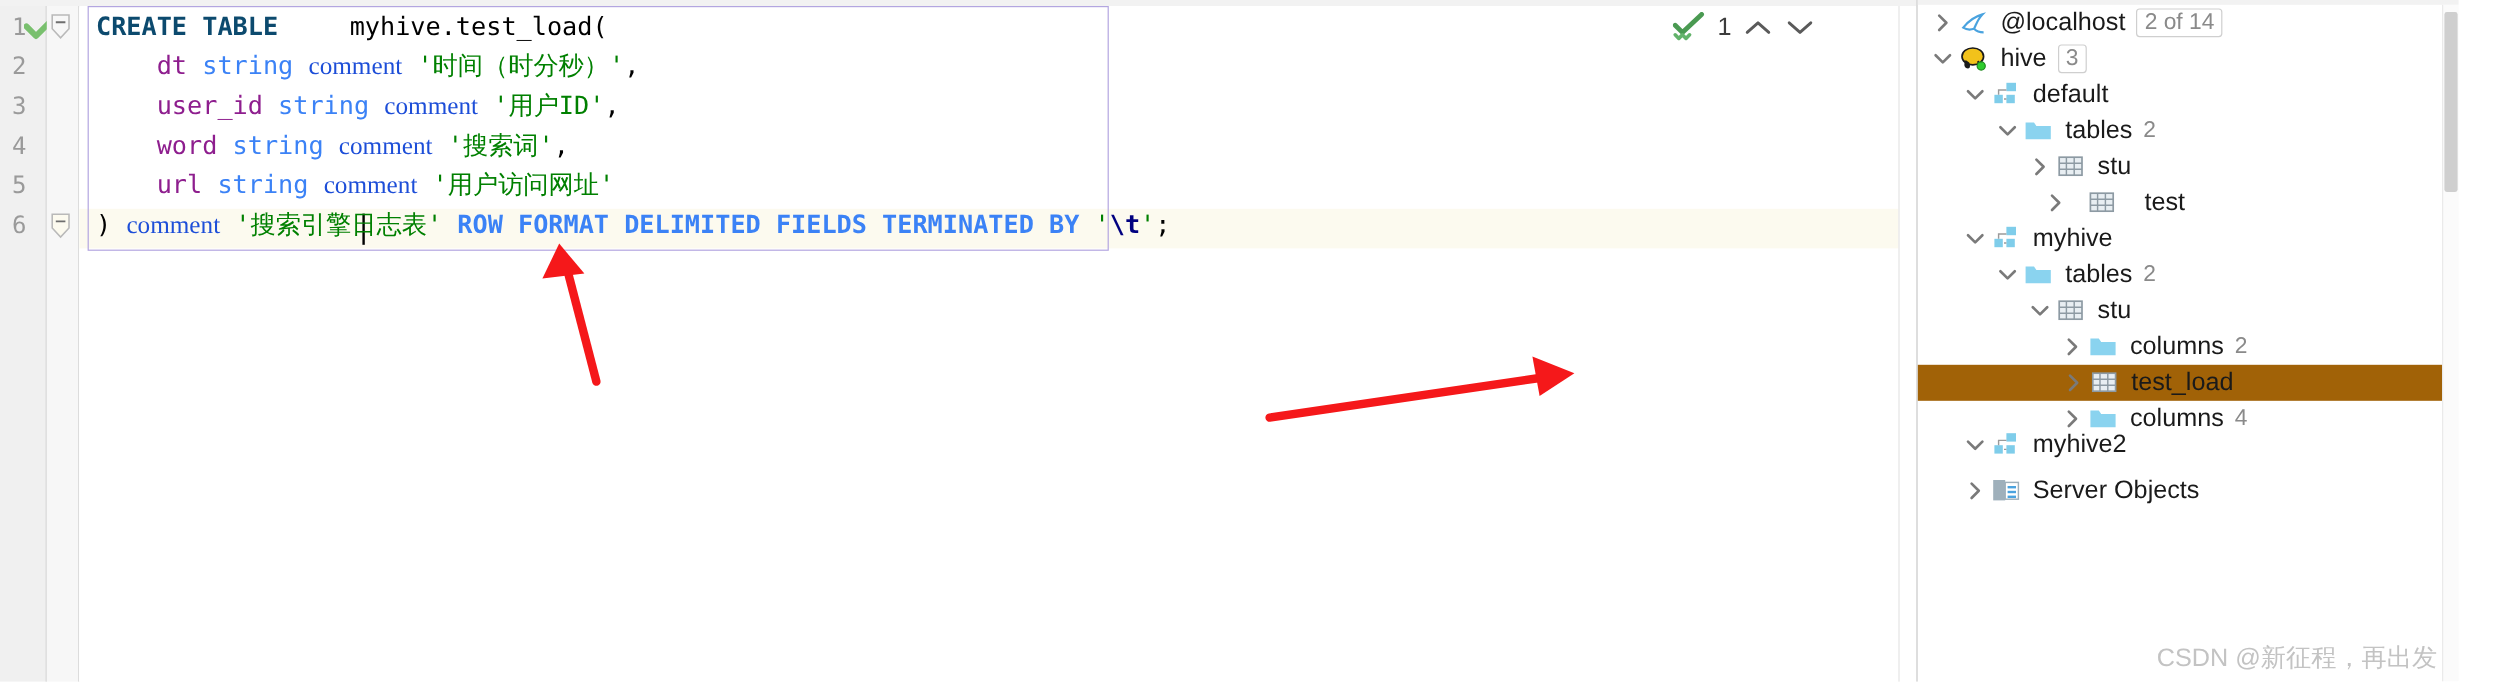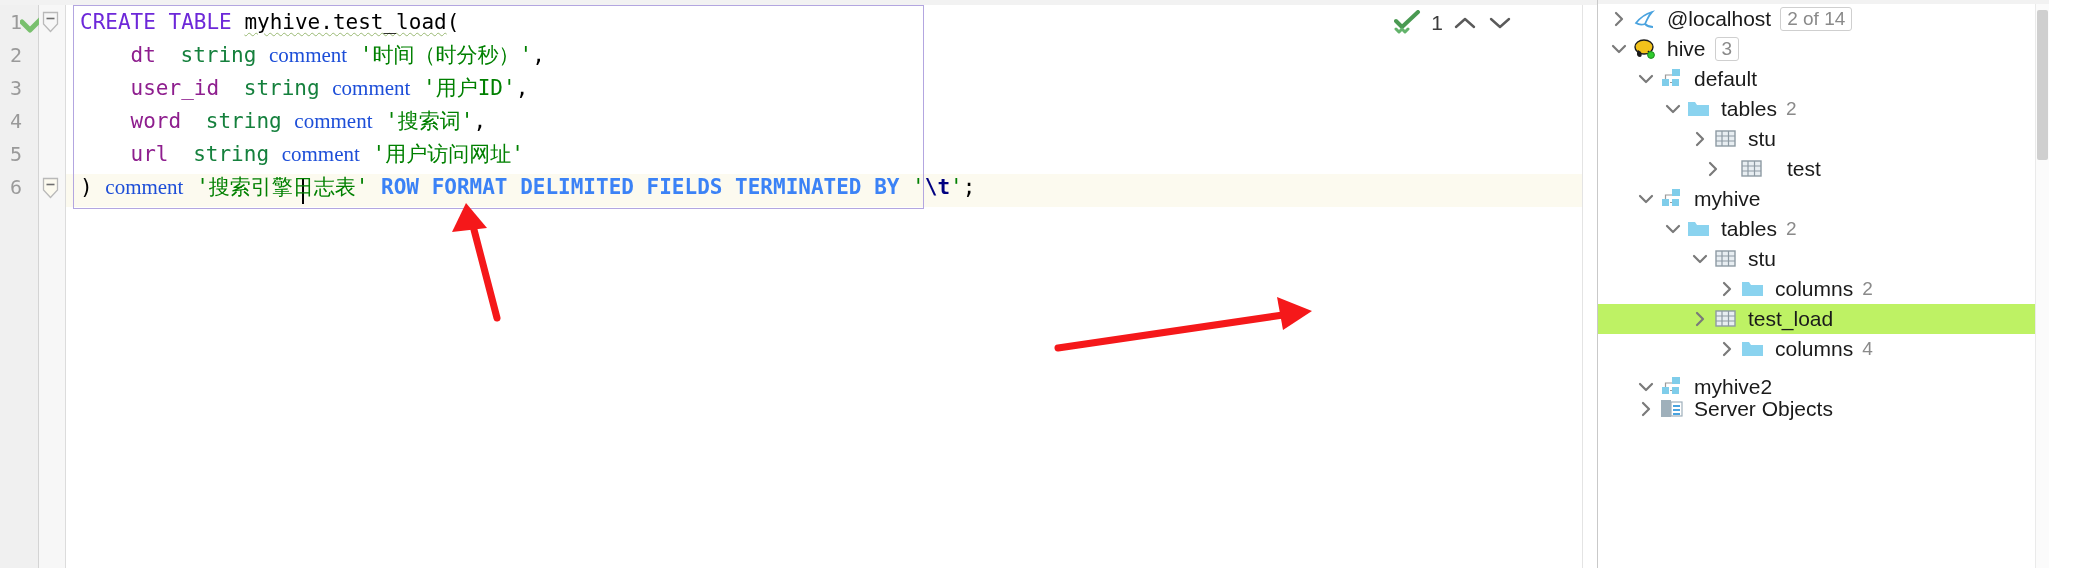--- a/index.html
+++ b/index.html
@@ -120,36 +120,36 @@
   .code-line {
     position: absolute;
     left: 14px;
     height: 33px;
     line-height: 33px;
     white-space: pre;
     font-family: "DejaVu Sans Mono", monospace;
     font-size: 21px;
     letter-spacing: 0px;
   }
-  .kw     { color: #6d28d9; font-weight: normal; }
+  .kw     { color: #0c4a6e; font-weight: bold; }
   .kwb    { color: #3b82f6; font-weight: bold; }
   .ident  { color: #000000; }
   .col    { color: #8e1e8e; }
-  .type   { color: #15803d; margin-left: 12px; }
+  .type   { color: #3b82f6; }
   .cmtkw  { color: #1d4ed8; font-family: Liberation Serif, serif; }
   .str    { color: #008000; }
   .punct  { color: #000000; }
   .esc    { color: #000080; font-weight: bold; }
 
   .wavy {
-    text-decoration: underline;
     text-decoration-style: wavy;
     text-decoration-color: #9ab973;
     text-decoration-thickness: 1px;
     text-underline-offset: 3px;
+    margin-left: 47px;
   }
 
   
   #caret {
     position: absolute;
     top: 173px;
     left: 236px;
     width: 2px;
     height: 26px;
     background: #000;
@@ -212,21 +212,22 @@
     right: 14px;
     height: 30px;
     display: flex;
     align-items: center;
     font-family: "Liberation Sans", sans-serif;
     font-size: 21px;
     color: #1a1a1a;
     white-space: nowrap;
   }
   .tree-row.selected {
-    background: #bef264;
+    background: #a16207;
+    padding-left: 28px;
   }
   .twisty {
     width: 26px;
     height: 26px;
     flex: 0 0 26px;
     display: inline-flex;
     align-items: center;
     justify-content: center;
   }
   .t-icon {
@@ -547,21 +548,21 @@
             </svg>
           </span>
           <span class="t-icon">
             <svg width="26" height="24" viewBox="0 0 26 24">
               <path d="M2 5 H9 L11 8 H23 V19 H2 Z" fill="#8ad3ef"></path>
             </svg>
           </span>
           <span class="t-label">columns</span>
           <span class="t-badge">4</span>
         </div>
-        <div class="tree-row" style="top: 372px;">
+        <div class="tree-row" style="top: 356px;">
           <span style="display: inline-block; width: 35px; flex: 0 0 auto;"></span>
           <span class="twisty">
             <svg width="22" height="22" viewBox="0 0 22 22">
               <path d="M5 8 L11 14 L17 8" stroke="#7a7a7a" stroke-width="2.2" fill="none" stroke-linecap="round" stroke-linejoin="round"></path>
             </svg>
           </span>
           <span class="t-icon">
             <svg width="26" height="24" viewBox="0 0 26 24">
               <rect x="13" y="2" width="8" height="7" fill="#7fcdea"></rect>
               <rect x="3" y="12" width="7" height="7" fill="#7fcdea"></rect>
@@ -589,20 +590,21 @@
             </svg>
           </span>
           <span class="t-label">Server Objects</span>
         </div>
       </div>
 
     <div id="tree-stripe">
       <div id="tree-thumb"></div>
     </div>
 
+    <div id="watermark">CSDN @新征程，再出发</div>
   </div>
 </div>
 
 <svg id="arrows">
   <g>
     <line x1="497" y1="318" x2="472" y2="222" stroke="#f5181a" stroke-width="7" stroke-linecap="round"></line>
     <polygon points="466,203 487,228 452,232" fill="#f5181a"></polygon>
   </g>
   <g>
     <line x1="1058" y1="348" x2="1283" y2="315" stroke="#f5181a" stroke-width="7" stroke-linecap="round"></line>

